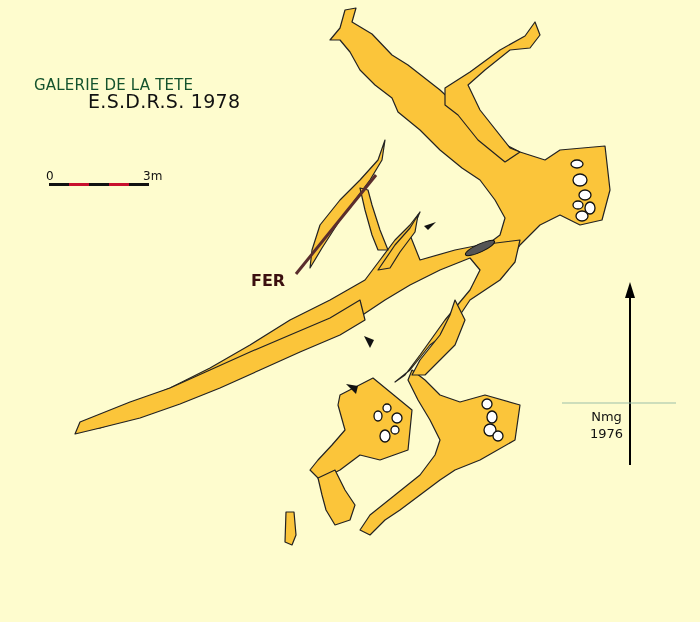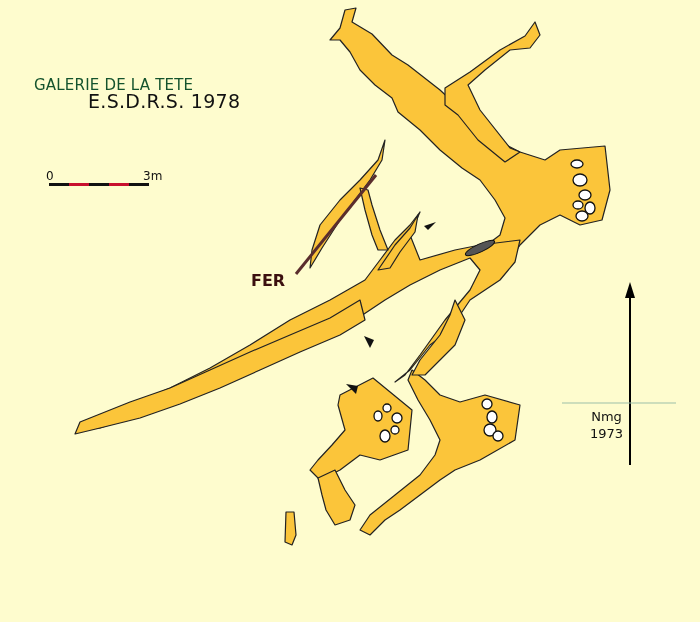--- a/index.html
+++ b/index.html
@@ -92,14 +92,14 @@
     <div class="seg" style="background:#111"></div>
     <div class="seg" style="background:#c8102e"></div>
     <div class="seg" style="background:#111"></div>
   </div>
 </div>
 
 <div class="fer">FER</div>
 
 <div class="nmg">
   <div>Nmg</div>
-  <div>1973</div>
+  <div>1976</div>
 </div>
 
 </body></html>

